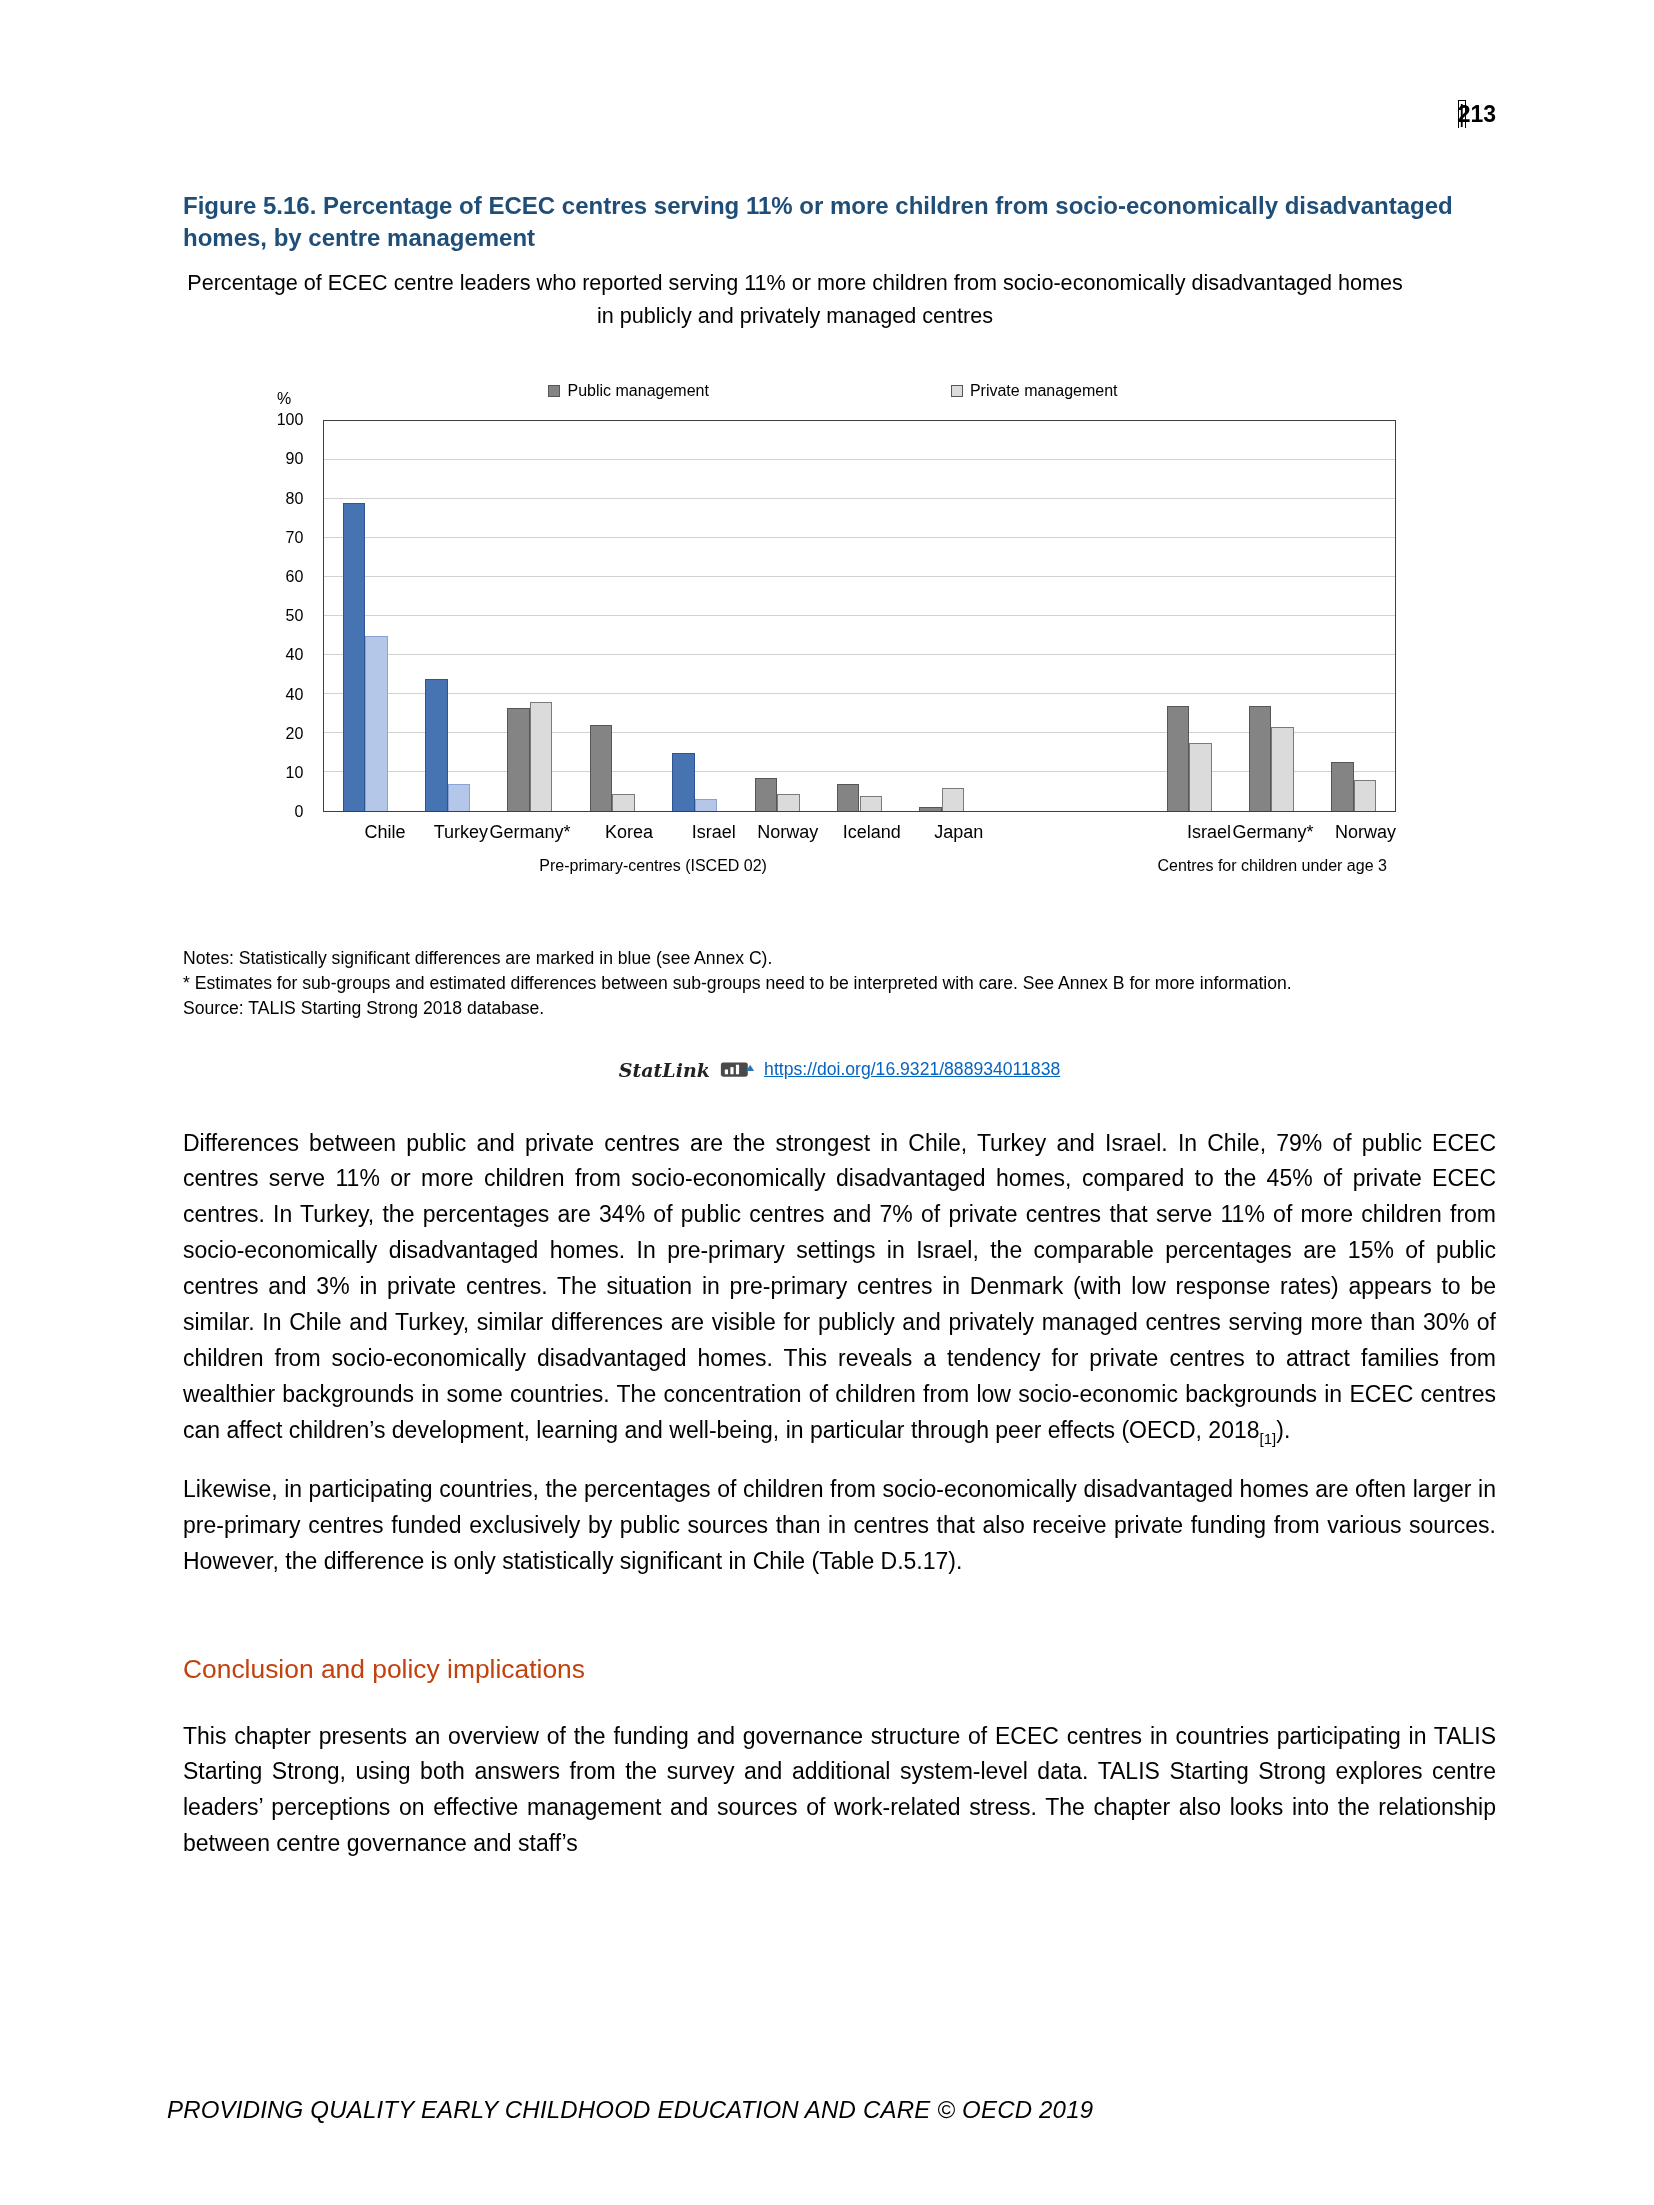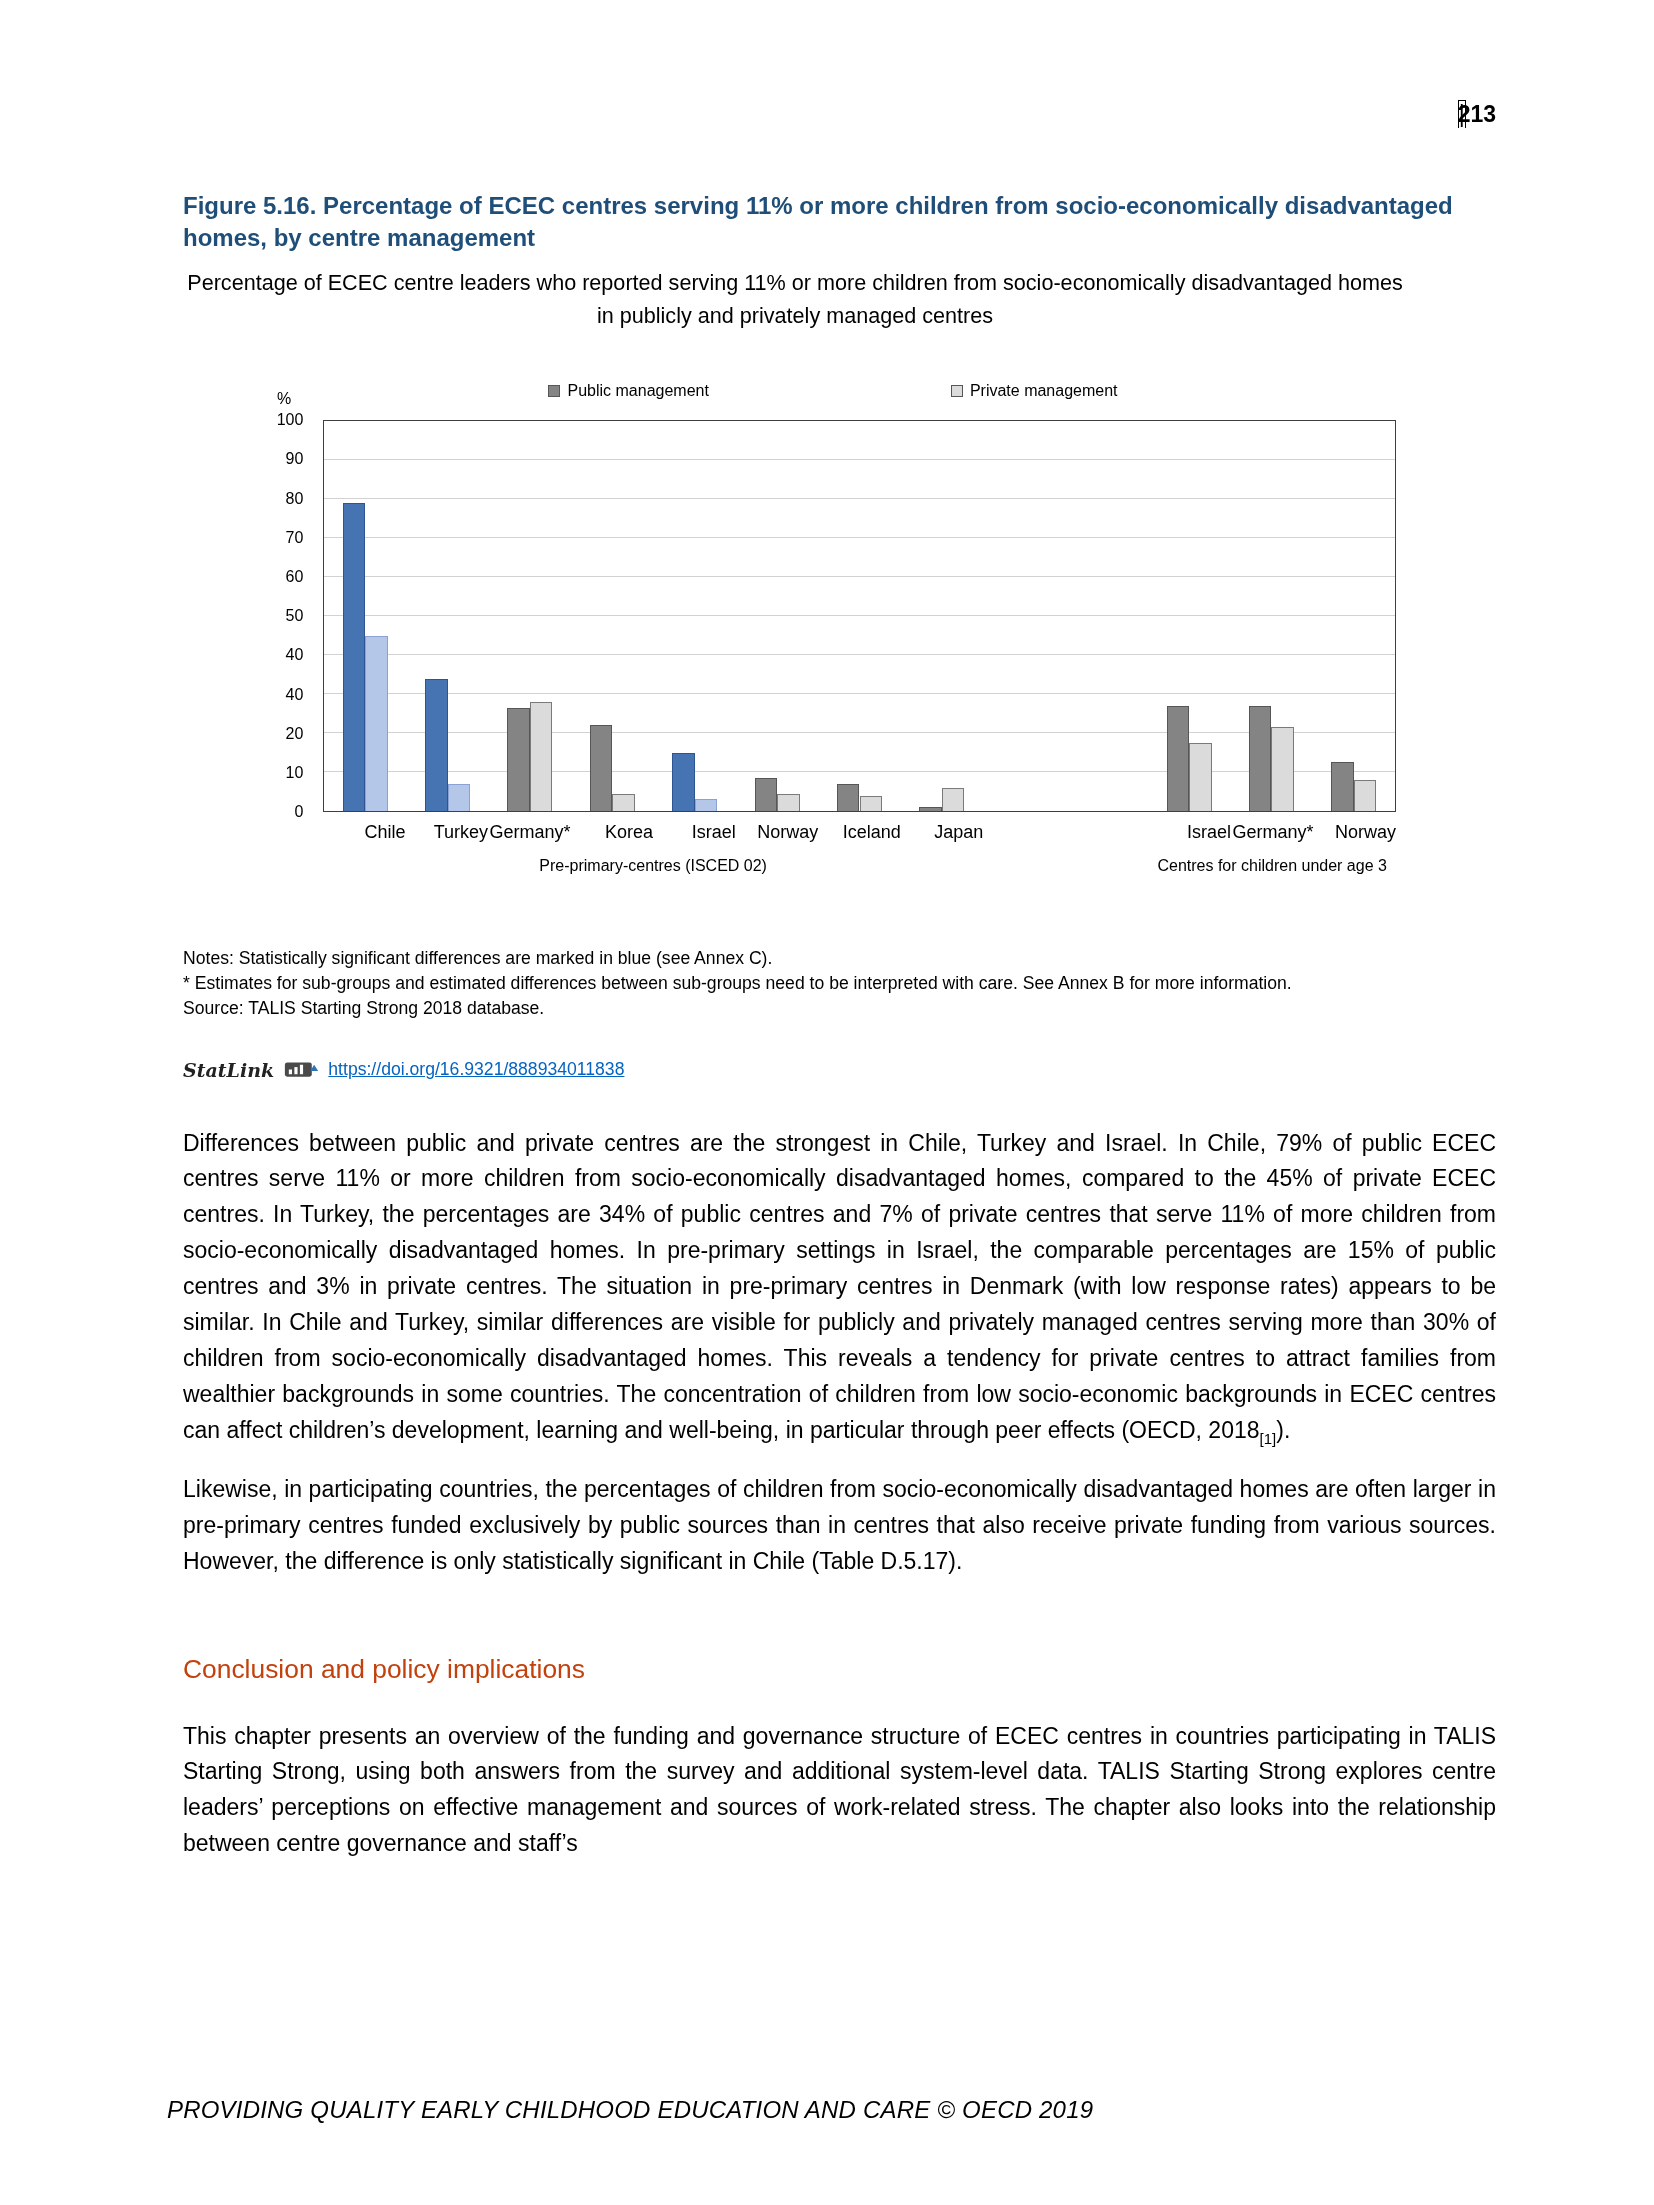--- a/index.html
+++ b/index.html
@@ -36,21 +36,21 @@
   .bar { position: absolute; bottom: 0; border: 0.8px solid; border-bottom: none; }
   .xlabels { position: absolute; left: 140px; right: 100px; top: 442px; height: 25.6px; }
   .xlabel { position: absolute; text-align: right; font-size: 18px; white-space: nowrap; }
   .grouplabels { position: absolute; left: 140px; right: 100px; top: 477px; height: 25.6px; }
   .grouplabel { position: absolute; text-align: center; font-size: 16px; }
 
   
   .footnotes { margin-top: 34px; font-size: 17.6px; line-height: 1.43; }
   .footnotes .italic { font-style: italic; }
   .statlink-row {
-    margin-top: 37px; display: flex; justify-content: flex-start; align-items: center;
+    margin-top: 37px; display: flex; justify-content: center; align-items: center;
     gap: 9.6px; font-size: 17.6px;
   }
   .statlink-word { font-family: "DejaVu Serif", serif; font-style: italic; font-weight: 700; font-size: 19px; color: #222; }
   .statlink-url { color: #0563c1; text-decoration: underline; }
 
   
   .body-para { margin-top: 22.4px; font-size: 23px; line-height: 1.56; text-align: justify; }
   .body-para.first { margin-top: 45px; }
   .body-para sub { font-size: 15px; }
   .section-heading { margin-top: 74px; color: #c2410c; font-size: 26.4px; font-weight: 400; }

